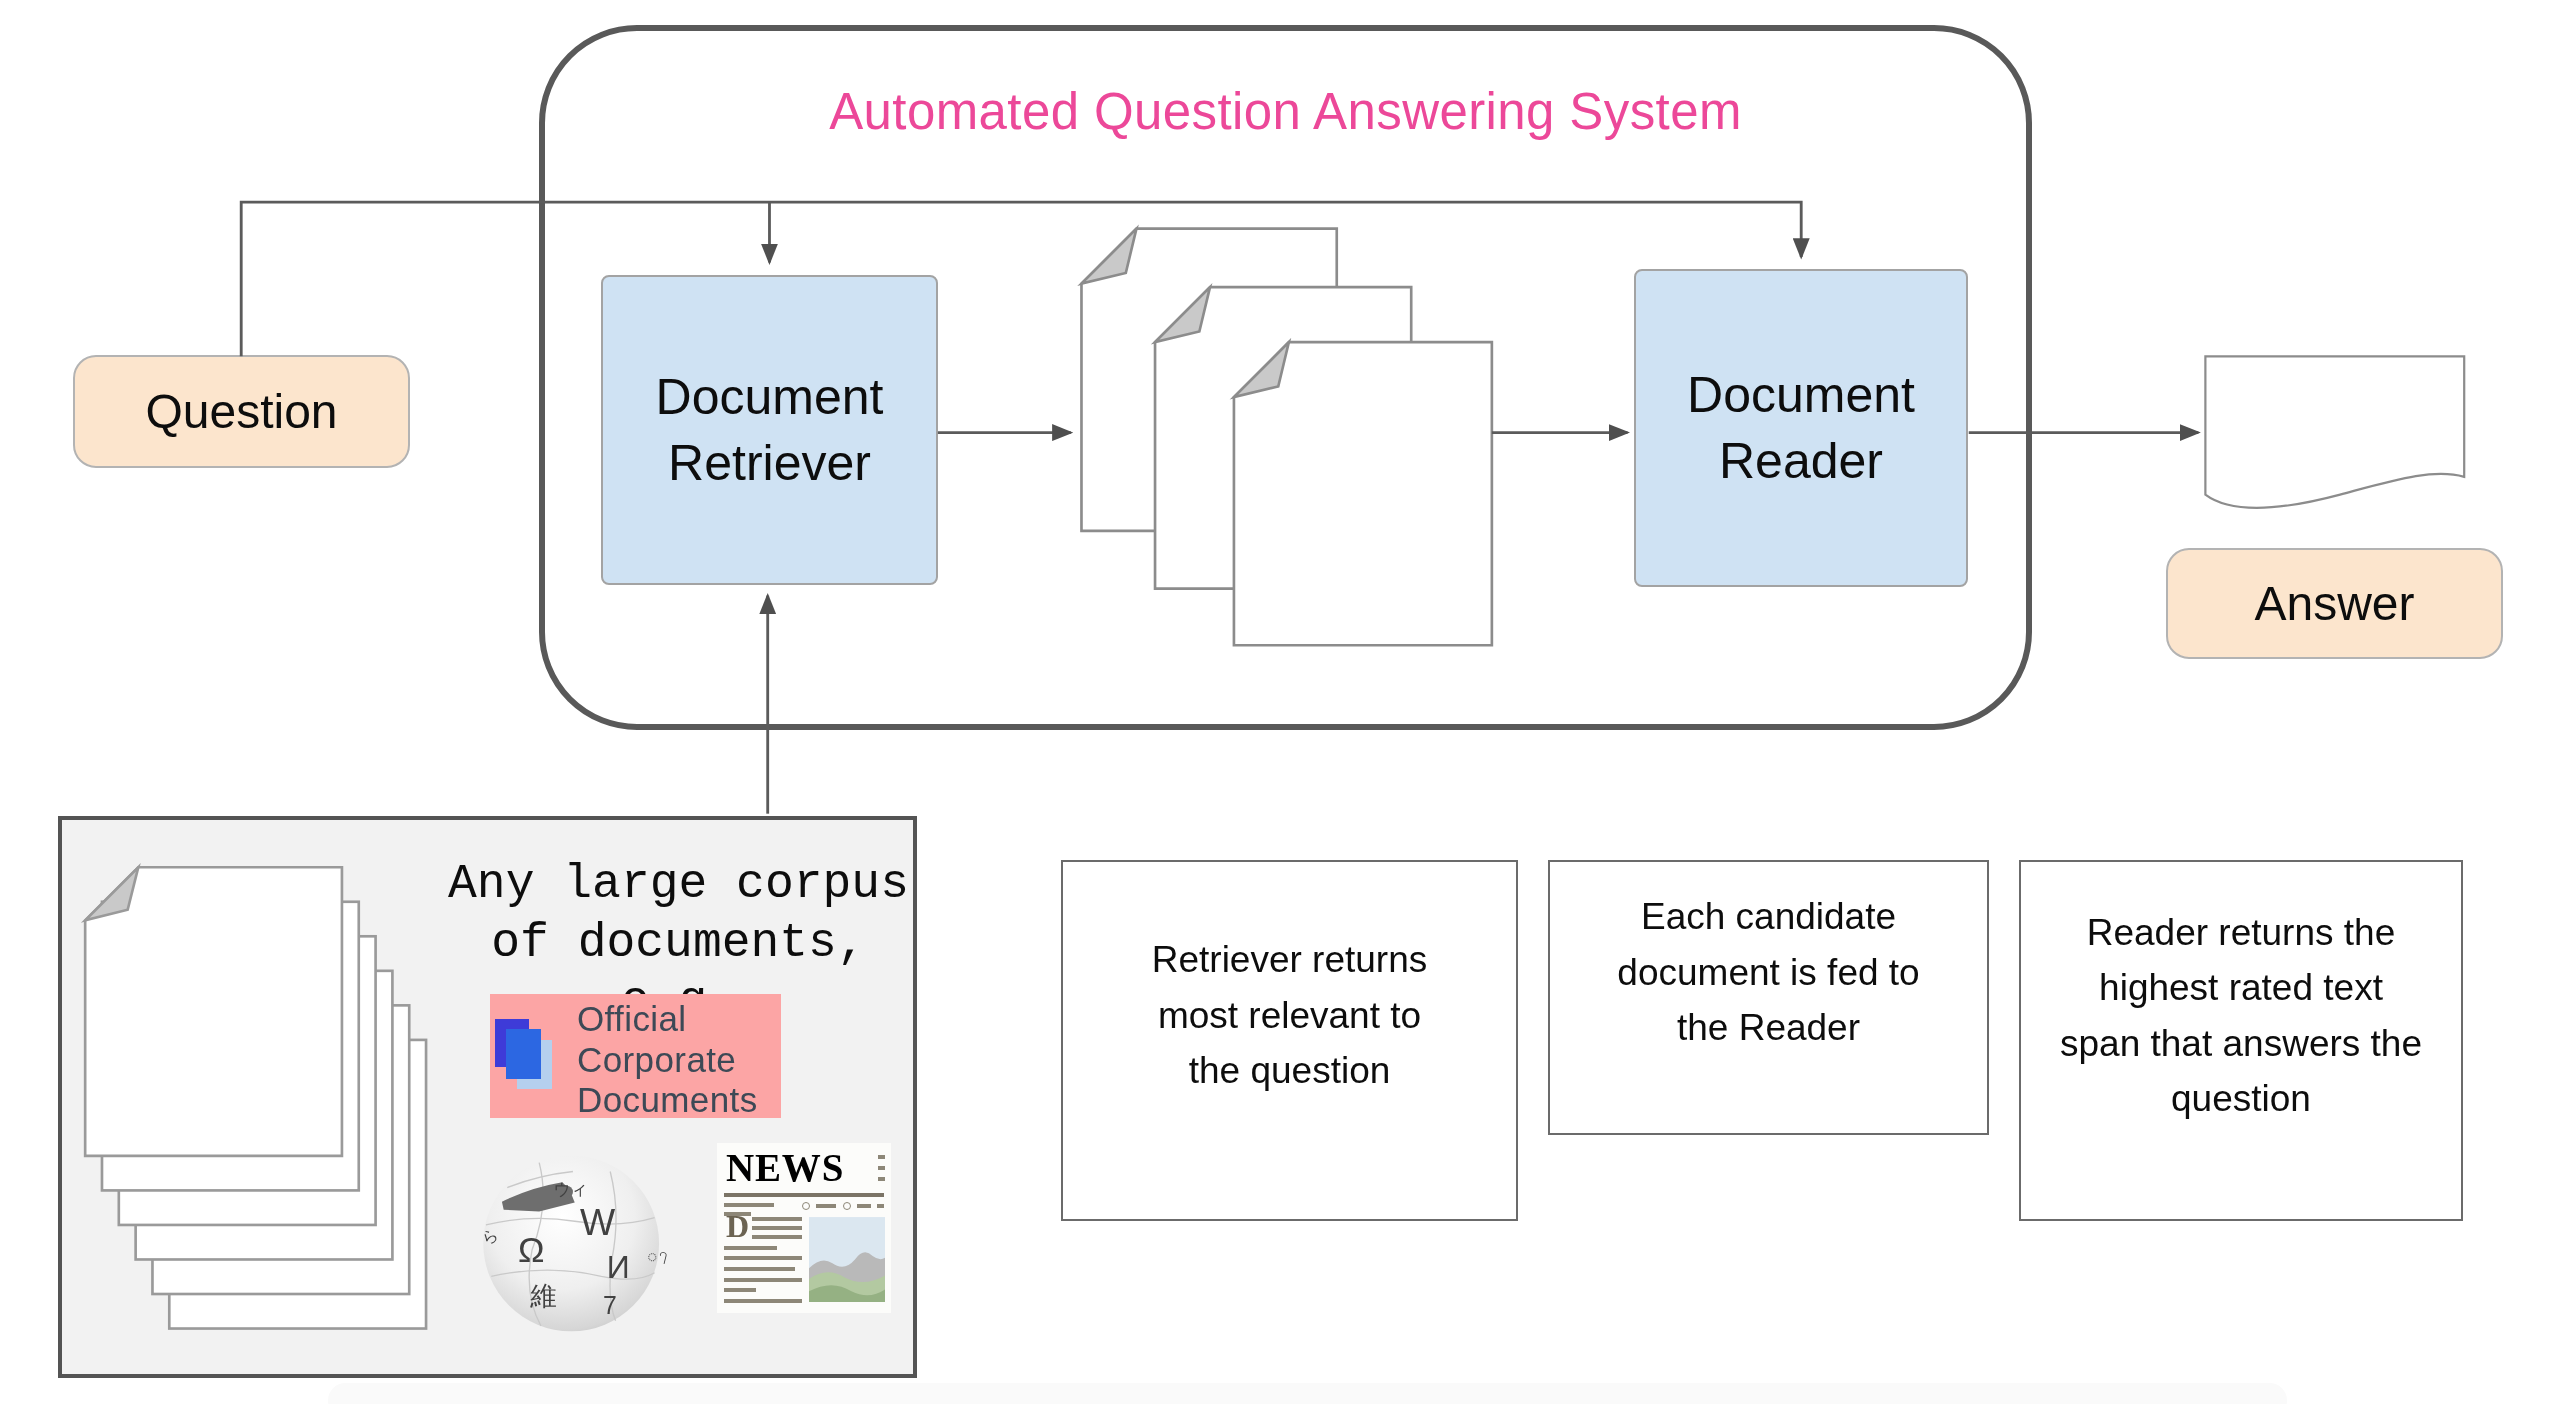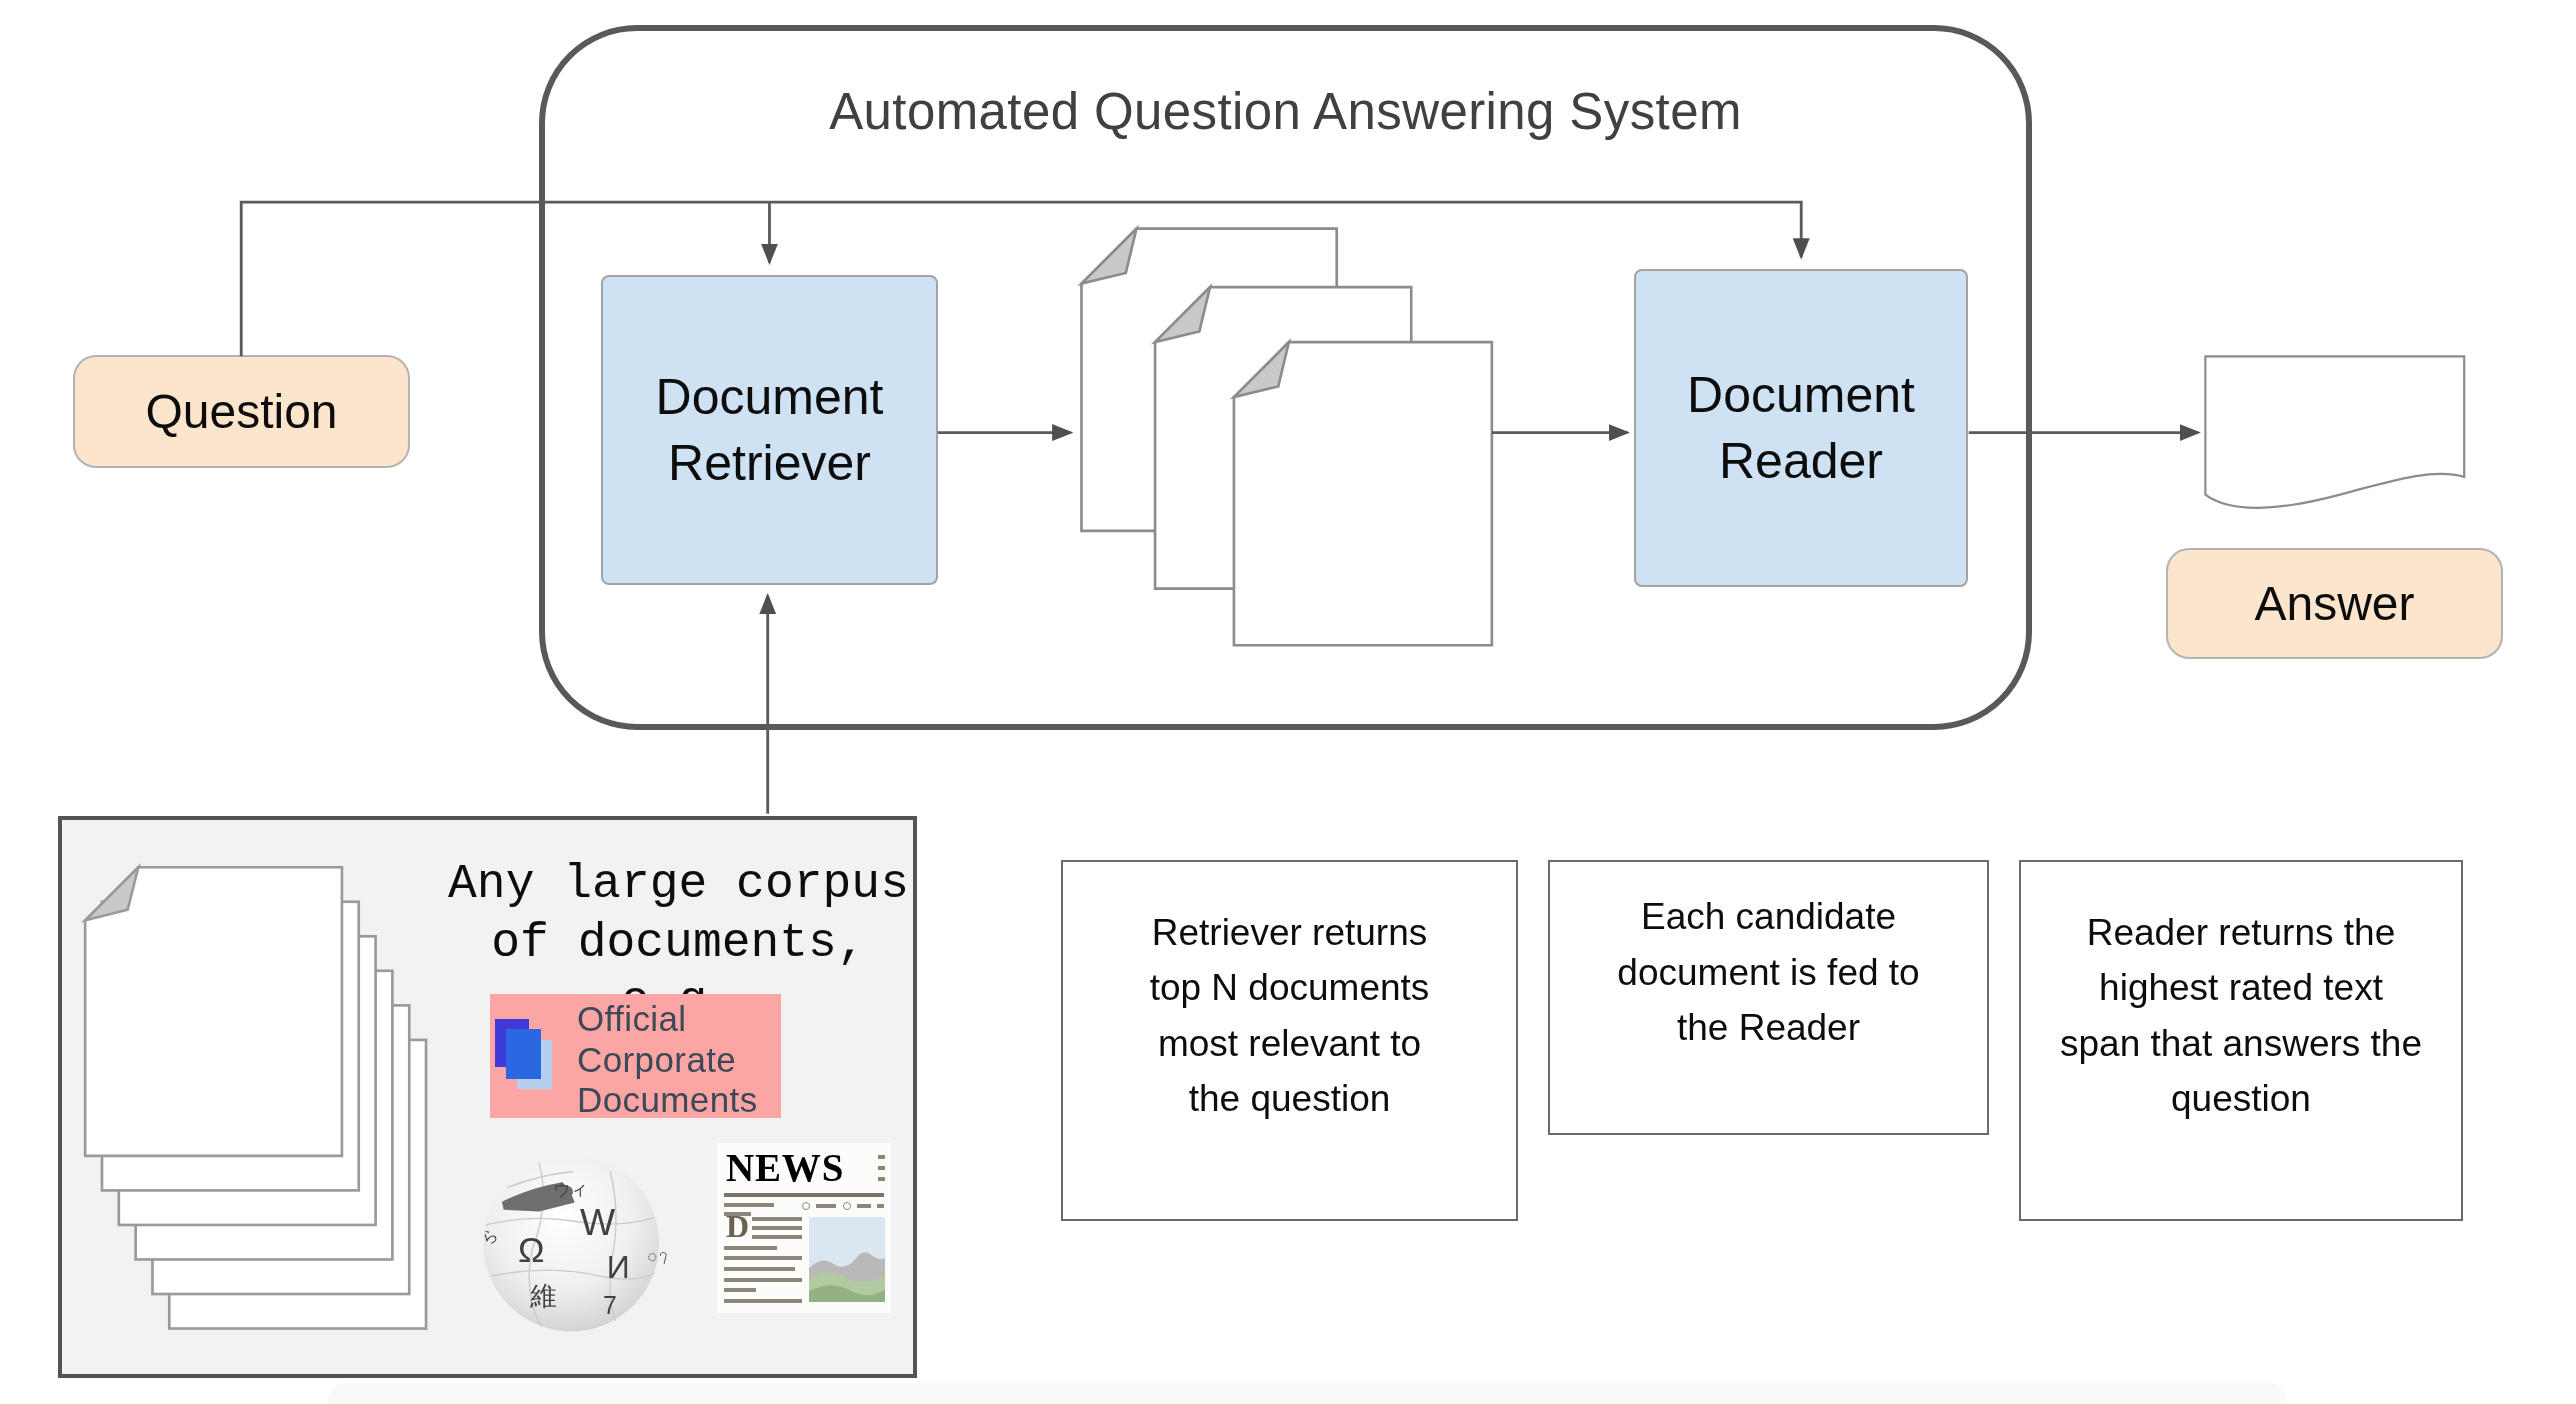--- a/index.html
+++ b/index.html
@@ -2,21 +2,21 @@
 <html style="font-size:14px"><head>
 <meta charset="utf-8">
 <style>
   html,body{margin:0;padding:0;background:#ffffff;}
   #stage{position:relative;width:2576px;height:1404px;background:#ffffff;overflow:hidden;
          font-family:"Liberation Sans", sans-serif;color:#111;}
   .abs{position:absolute;}
   
   #qa-container{left:539px;top:25px;width:1493px;height:705px;border:6.2px solid #595959;
                 border-radius:98px;box-sizing:border-box;background:transparent;}
-  #qa-title{left:539px;top:82px;width:1493px;text-align:center;font-size:51px;letter-spacing:0.4px;color:#404040;}
+  #qa-title{left:539px;top:82px;width:1493px;text-align:center;font-size:51px;letter-spacing:0.4px;color:#ec4899;}
   
   .box-peach{background:#fce5cd;border:2.7px solid #b3b3b3;border-radius:23px;box-sizing:border-box;
              display:flex;align-items:center;justify-content:center;font-size:48px;color:#0d0d0d;}
   #question-box{left:73px;top:355px;width:337px;height:113px;}
   #answer-box{left:2166px;top:548px;width:337px;height:111px;}
   
   .box-blue{background:#cfe2f3;border:2.7px solid #a3a3a3;border-radius:8px;box-sizing:border-box;
             display:flex;flex-direction:column;align-items:center;justify-content:center;
             font-size:50px;line-height:1.32;color:#0d0d0d;text-align:center;}
   #retriever-box{left:601px;top:275px;width:337px;height:310px;}
@@ -167,21 +167,20 @@
         <path d="M0,58 Q14,44 26,52 Q40,62 52,48 Q62,34 72,44 Q80,50 86,46 L86,96 L0,96 Z" fill="#b9b9b9"></path>
         <path d="M0,70 Q20,56 40,68 Q62,80 86,66 L86,96 L0,96 Z" fill="#b3c9a1"></path>
         <path d="M0,84 Q26,70 48,84 Q68,94 86,82 L86,96 L0,96 Z" fill="#95b183"></path>
       </svg>
     </div>
   </div>
 
   <div class="abs note-box" id="note-1">
     <div class="note-lines">
       <div>Retriever returns</div>
-      <div>top N documents</div>
       <div>most relevant to</div>
       <div>the question</div>
     </div>
   </div>
   <div class="abs note-box" id="note-2">
     <div class="note-lines">
       <div>Each candidate</div>
       <div>document is fed to</div>
       <div>the Reader</div>
     </div>

